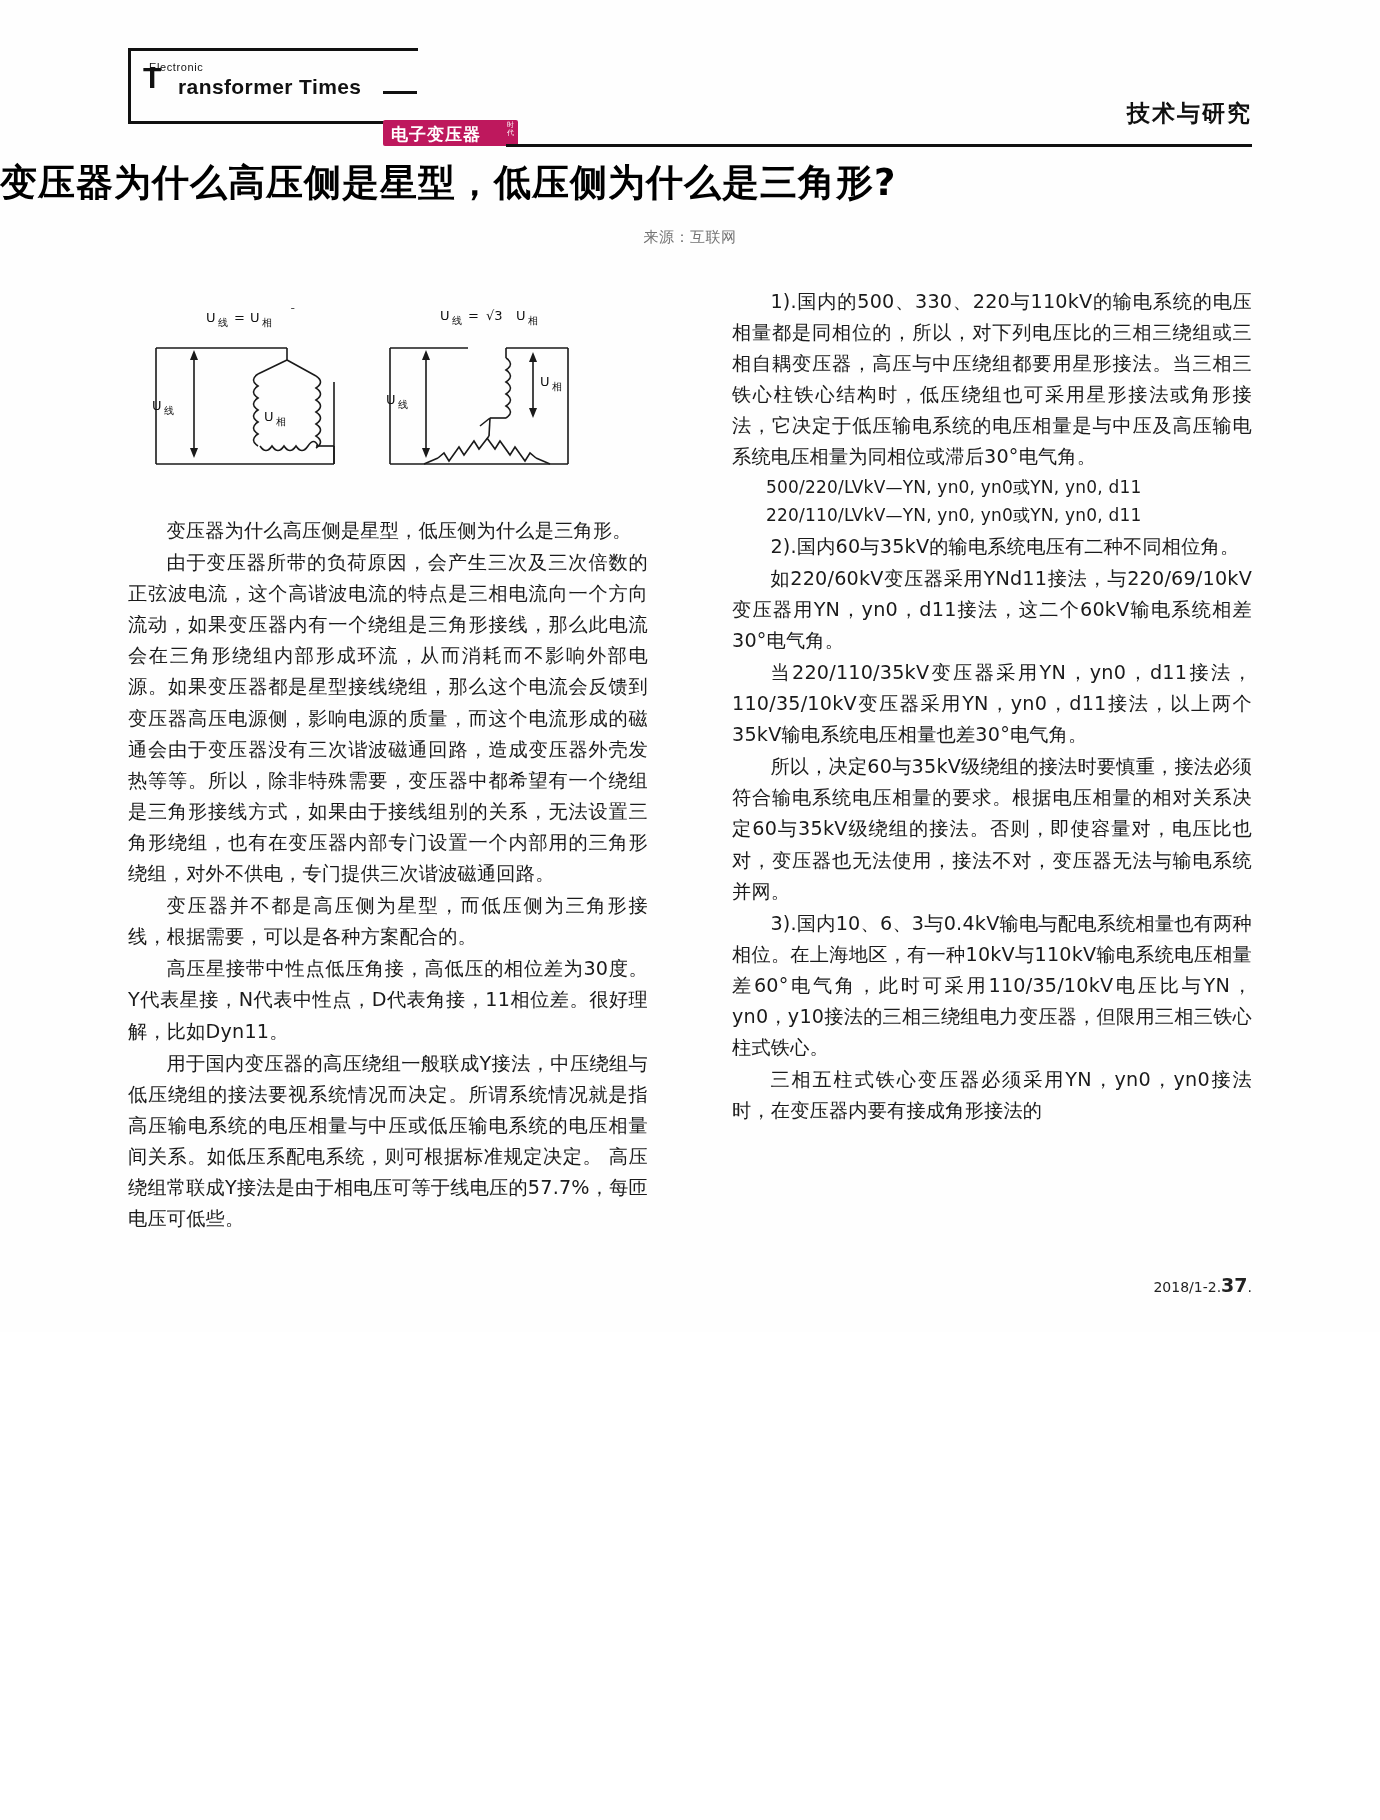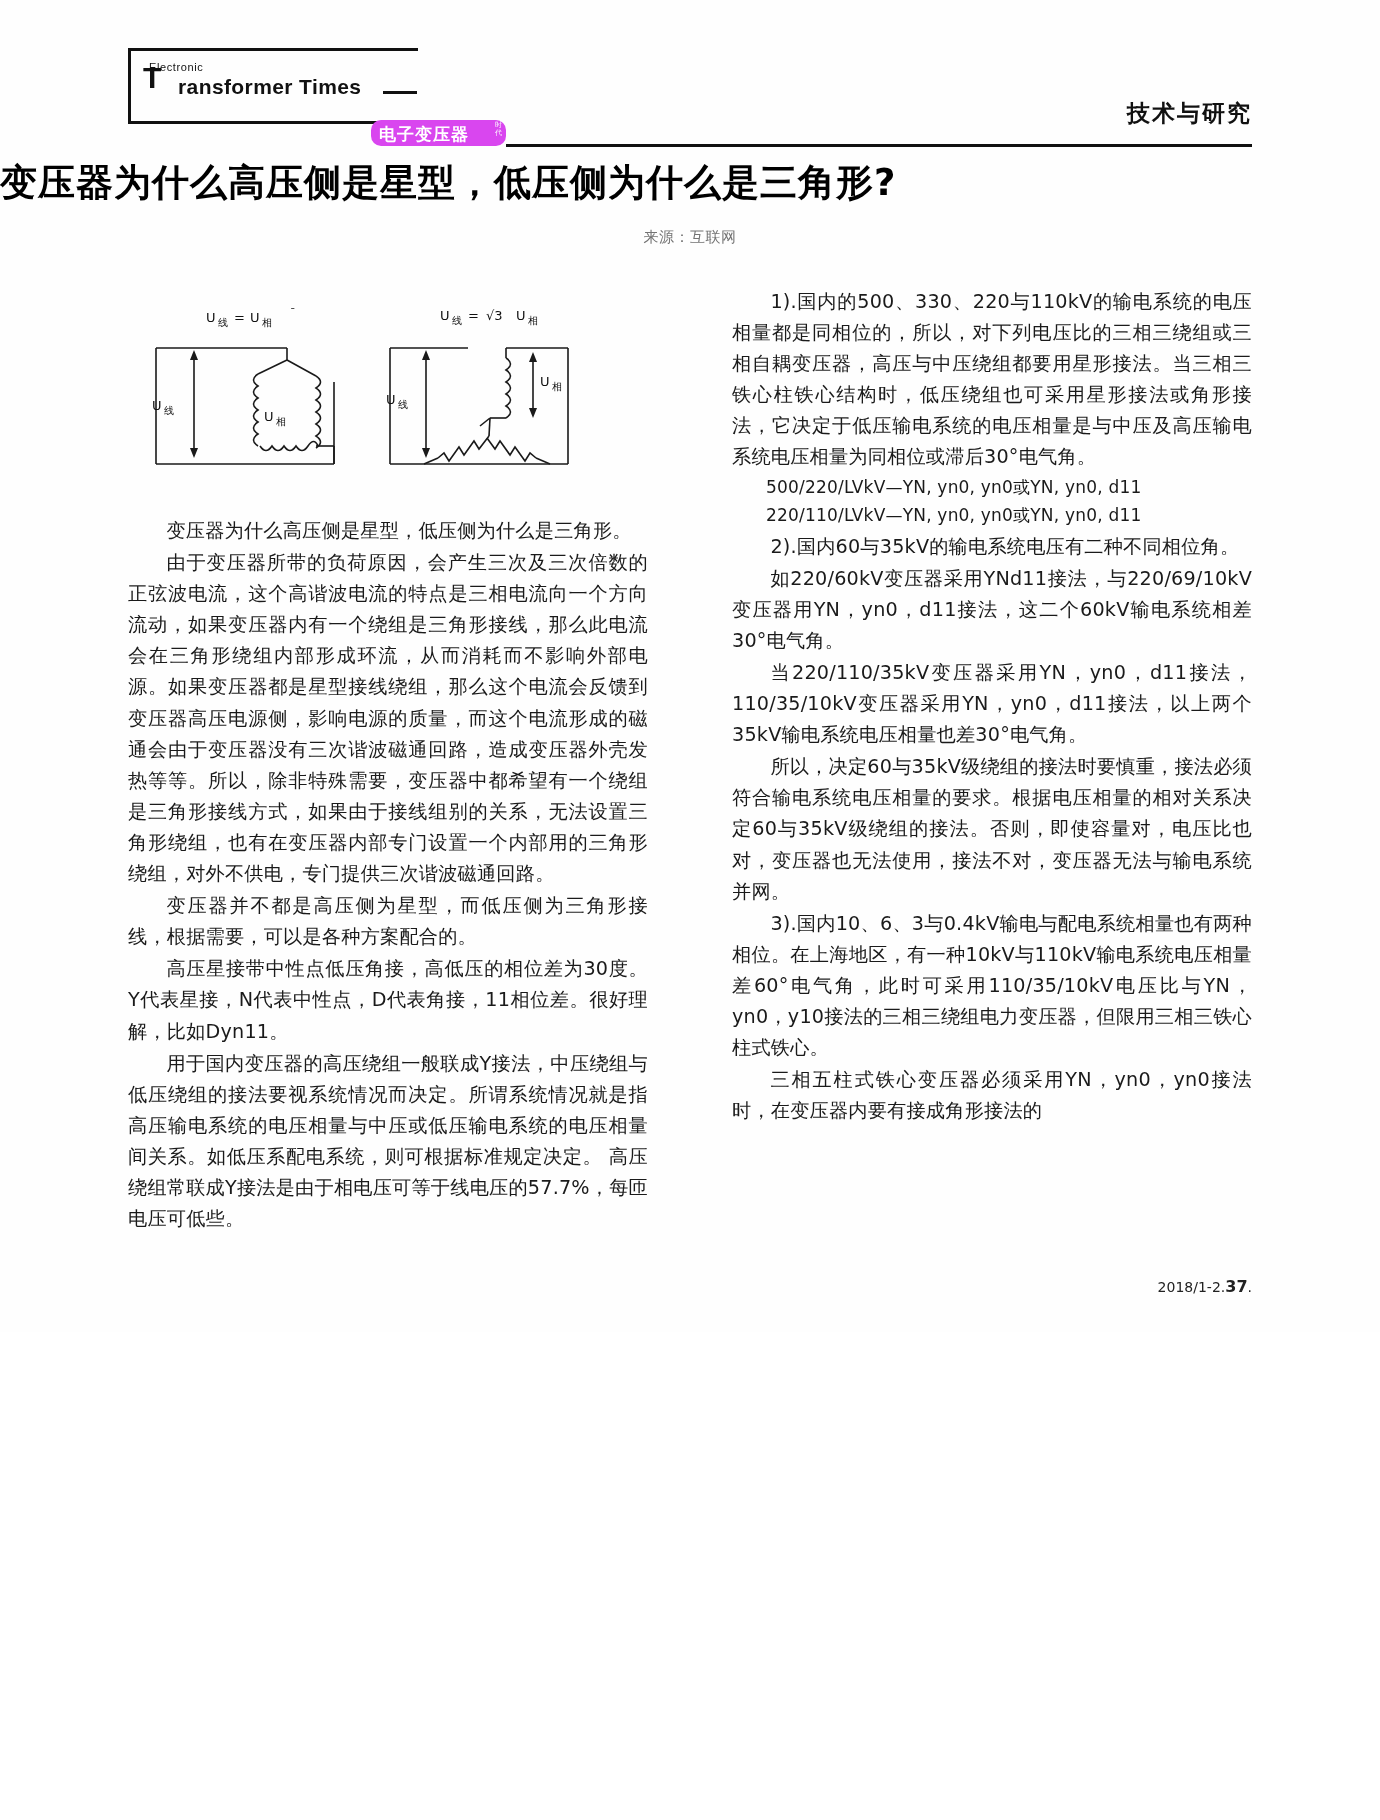--- a/index.html
+++ b/index.html
@@ -74,26 +74,26 @@
   .logo-dash {
     position: absolute;
     left: 252px;
     top: 40px;
     width: 34px;
     height: 3px;
     background: #111;
   }
   .cn-logo {
     position: absolute;
-    left: 243px;
+    left: 255px;
     top: 72px;
     width: 135px;
     height: 26px;
-    background: #d946ef;
-    border-radius: 10px;
+    background: #be185d;
+    border-radius: 2px;
   }
   .cn-logo-text {
     position: absolute;
     left: 8px;
     top: 3px;
     color: #fff;
     font-family: "DejaVu Sans", sans-serif;
     font-size: 17px;
     font-weight: bold;
     letter-spacing: 1px;
@@ -193,21 +193,21 @@
   
   .footer {
     position: absolute;
     right: 128px;
     bottom: 36px;
     font-family: "DejaVu Sans", sans-serif;
     font-size: 14px;
     color: #222;
   }
   .footer .big {
-    font-size: 16px;
+    font-size: 19px;
     font-weight: bold;
   }
 </style>
 </head>
 <body>
 
 <div class="page">
 
   <div class="header">
     <div class="logo-box">

